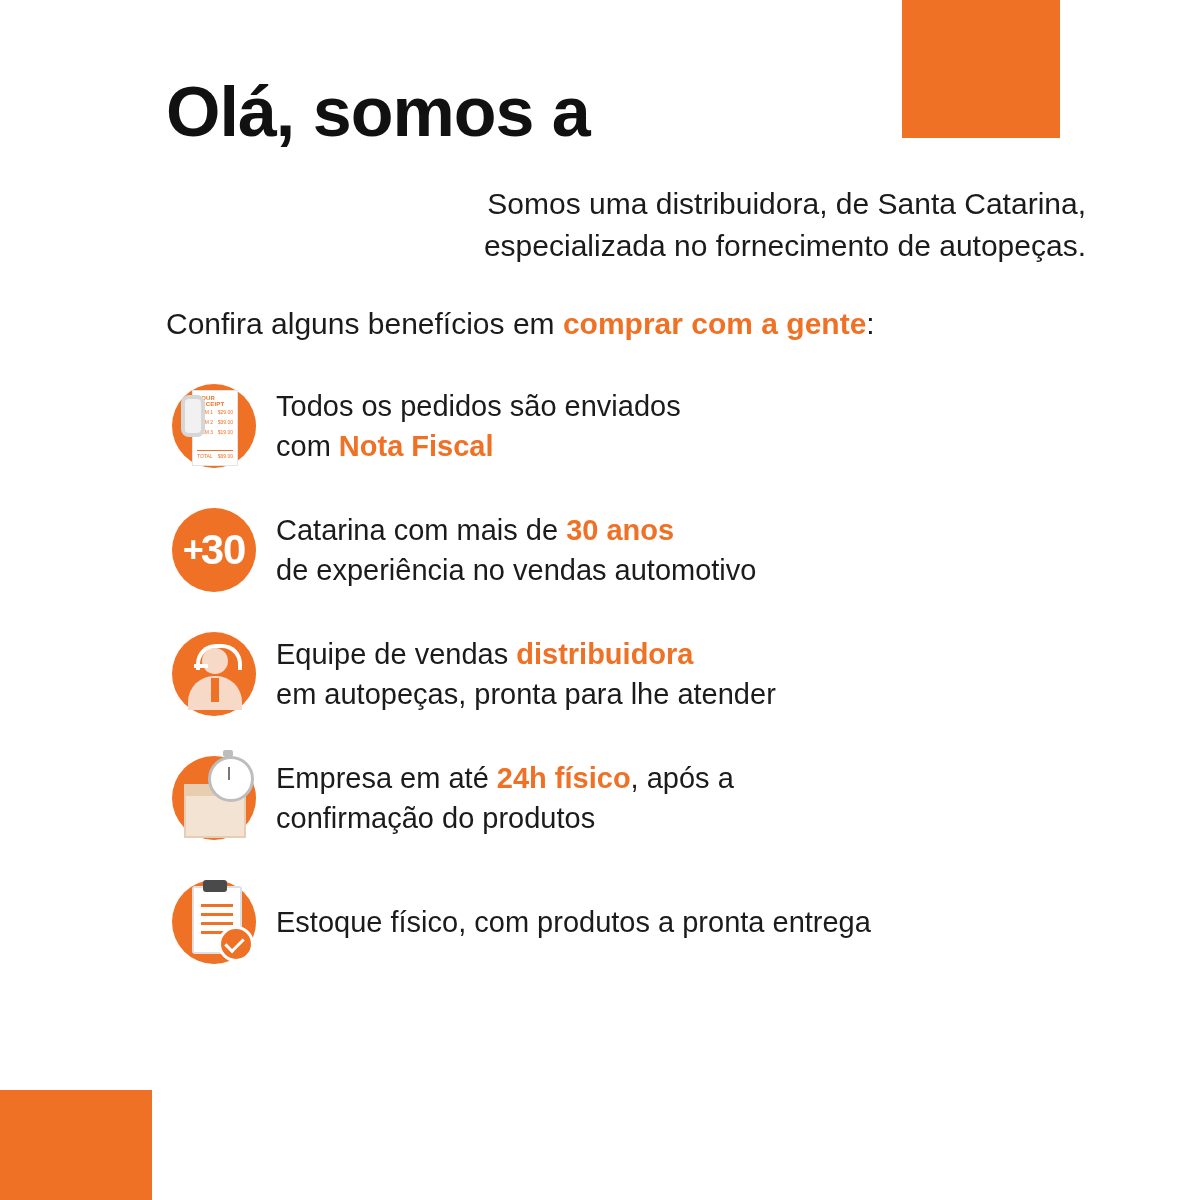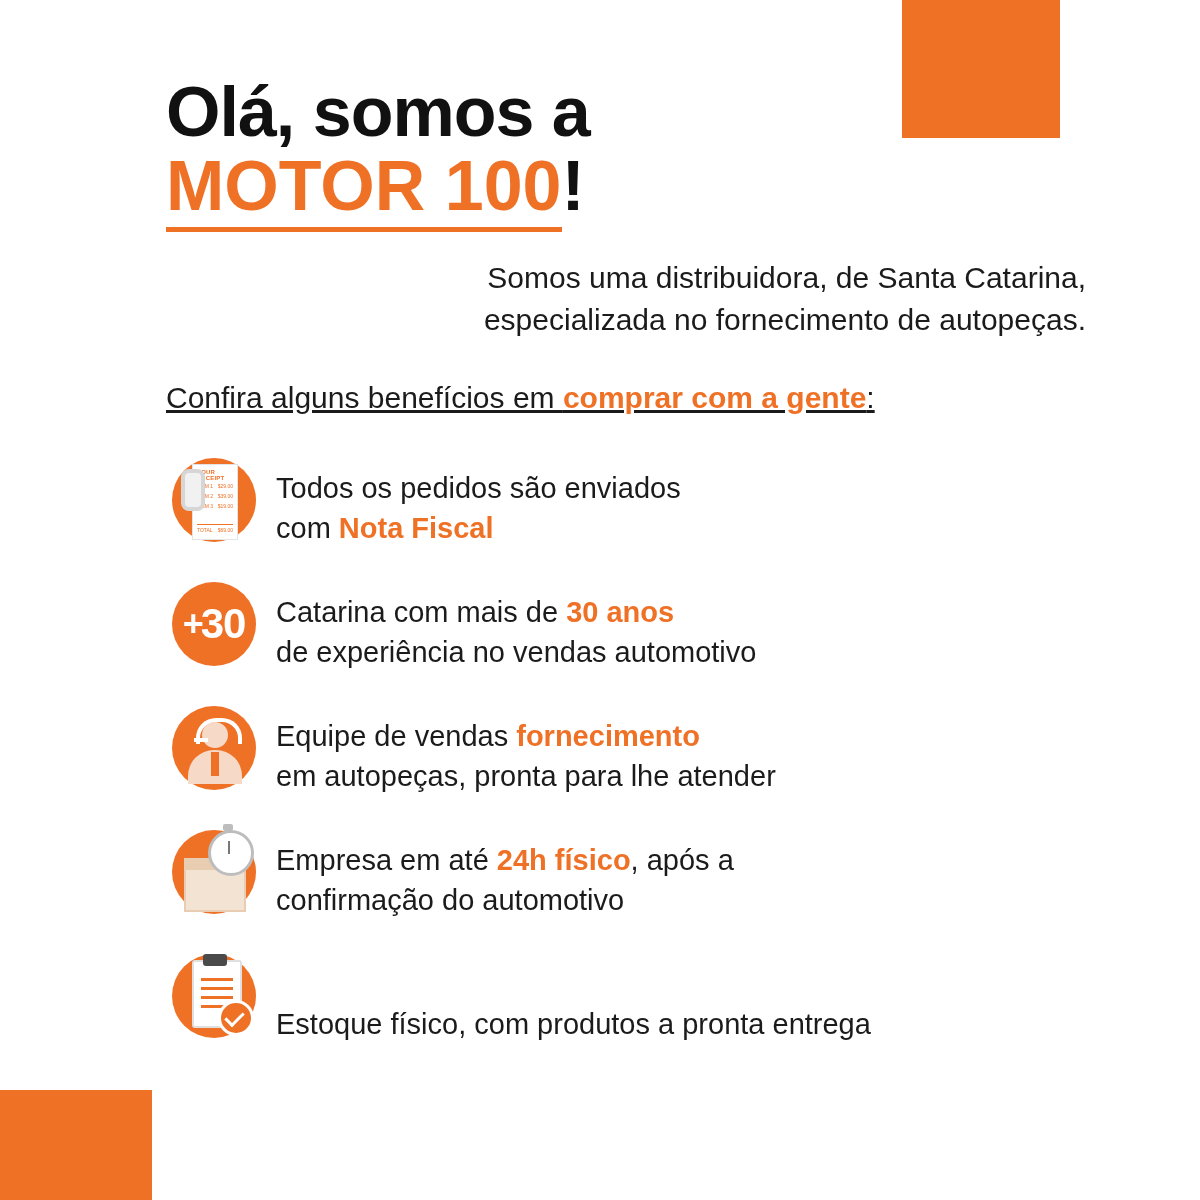--- a/index.html
+++ b/index.html
@@ -77,35 +77,34 @@
     font-size: 30px;
     line-height: 1.42;
     color: #1b1b1b;
     text-align: right;
   }
   p.benefits-intro {
     margin: 36px 0 0 0;
     font-size: 30px;
     line-height: 1.35;
     color: #1b1b1b;
-    text-decoration: underline;
   }
   .hl {
     color: #ef7126;
     font-weight: bold;
   }
 
   ul.benefits {
     list-style: none;
     margin: 34px 0 0 0;
     padding: 0;
   }
   ul.benefits li {
     display: flex;
-    align-items: flex-end;
+    align-items: center;
     margin-bottom: 28px;
     min-height: 96px;
   }
   .bicon {
     flex: 0 0 96px;
     width: 96px;
     height: 96px;
     position: relative;
     margin-right: 14px;
   }
@@ -349,23 +348,20 @@
 
 <div class="page">
 
   <div class="corner-top-right"></div>
   <div class="corner-bottom-left"></div>
 
   <div class="content">
 
     <h1 class="headline">Olá, somos a</h1>
 
-    <div class="brand-line">
-      <span class="brand-name">MOTOR 100</span><span class="brand-bang">!</span>
-    </div>
 
     <p class="lede">
       <span>Somos uma distribuidora, de Santa Catarina,</span><br>
       <span>especializada no fornecimento de autopeças.</span>
     </p>
 
     <p class="benefits-intro">
       <span>Confira alguns benefícios em </span><span class="hl">comprar com a gente</span><span>:</span>
     </p>
 
@@ -418,36 +414,36 @@
       <li>
         <div class="bicon">
           <div class="circle"></div>
           <div class="person-head"></div>
           <div class="person-body"></div>
           <div class="person-tie"></div>
           <div class="headset"></div>
           <div class="headset-mic"></div>
         </div>
         <div class="btext">
-          <span>Equipe de vendas </span><span class="hl">fornecimento</span><br>
+          <span>Equipe de vendas </span><span class="hl">distribuidora</span><br>
           <span>em autopeças, pronta para lhe atender</span>
         </div>
       </li>
 
       <li>
         <div class="bicon">
           <div class="circle"></div>
           <div class="box"></div>
           <div class="box-lid"></div>
           <div class="stopwatch-top"></div>
           <div class="stopwatch"></div>
         </div>
         <div class="btext">
           <span>Empresa em até </span><span class="hl">24h físico</span><span>, após a</span><br>
-          <span>confirmação do automotivo</span>
+          <span>confirmação do produtos</span>
         </div>
       </li>
 
       <li>
         <div class="bicon">
           <div class="circle"></div>
           <div class="clipboard">
             <div class="cb-line" style="top:16px;"></div>
             <div class="cb-line" style="top:25px;"></div>
             <div class="cb-line" style="top:34px;"></div>

